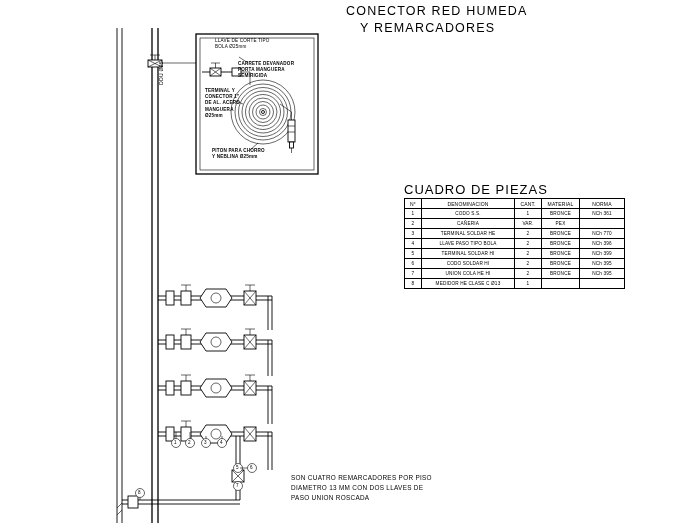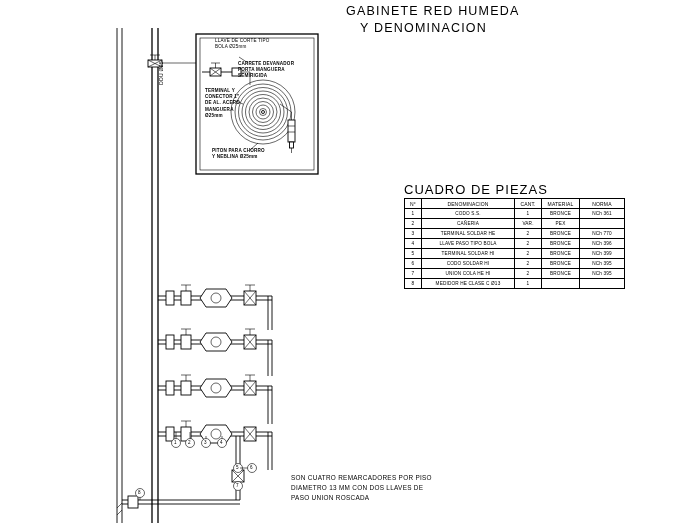--- a/index.html
+++ b/index.html
@@ -21,22 +21,22 @@
   svg{position:absolute;left:0;top:0;}
   .ln{stroke:#000;fill:none;}
   .w05{stroke-width:.6;}
   .w08{stroke-width:.9;}
   .w12{stroke-width:1.3;}
   .fillw{fill:#fff;}
 </style>
 </head>
 <body>
 
-<div class="abs ttl" style="left:346px;top:4px;">GABINETE  RED  HUMEDA</div>
-<div class="abs ttl" style="left:360px;top:21px;">Y  DENOMINACION</div>
+<div class="abs ttl" style="left:346px;top:4px;">CONECTOR  RED  HUMEDA</div>
+<div class="abs ttl" style="left:360px;top:21px;">Y  REMARCADORES</div>
 
 <svg width="681" height="523">
 
   <line class="ln w08" x1="117" y1="28" x2="117" y2="523"></line>
   <line class="ln w08" x1="122" y1="28" x2="122" y2="523"></line>
   <line class="ln w12" x1="152" y1="28" x2="152" y2="523"></line>
   <line class="ln w12" x1="158" y1="28" x2="158" y2="523"></line>
 
   <g>
     <rect class="ln w08 fillw" x="148" y="60" width="14" height="7"></rect>

